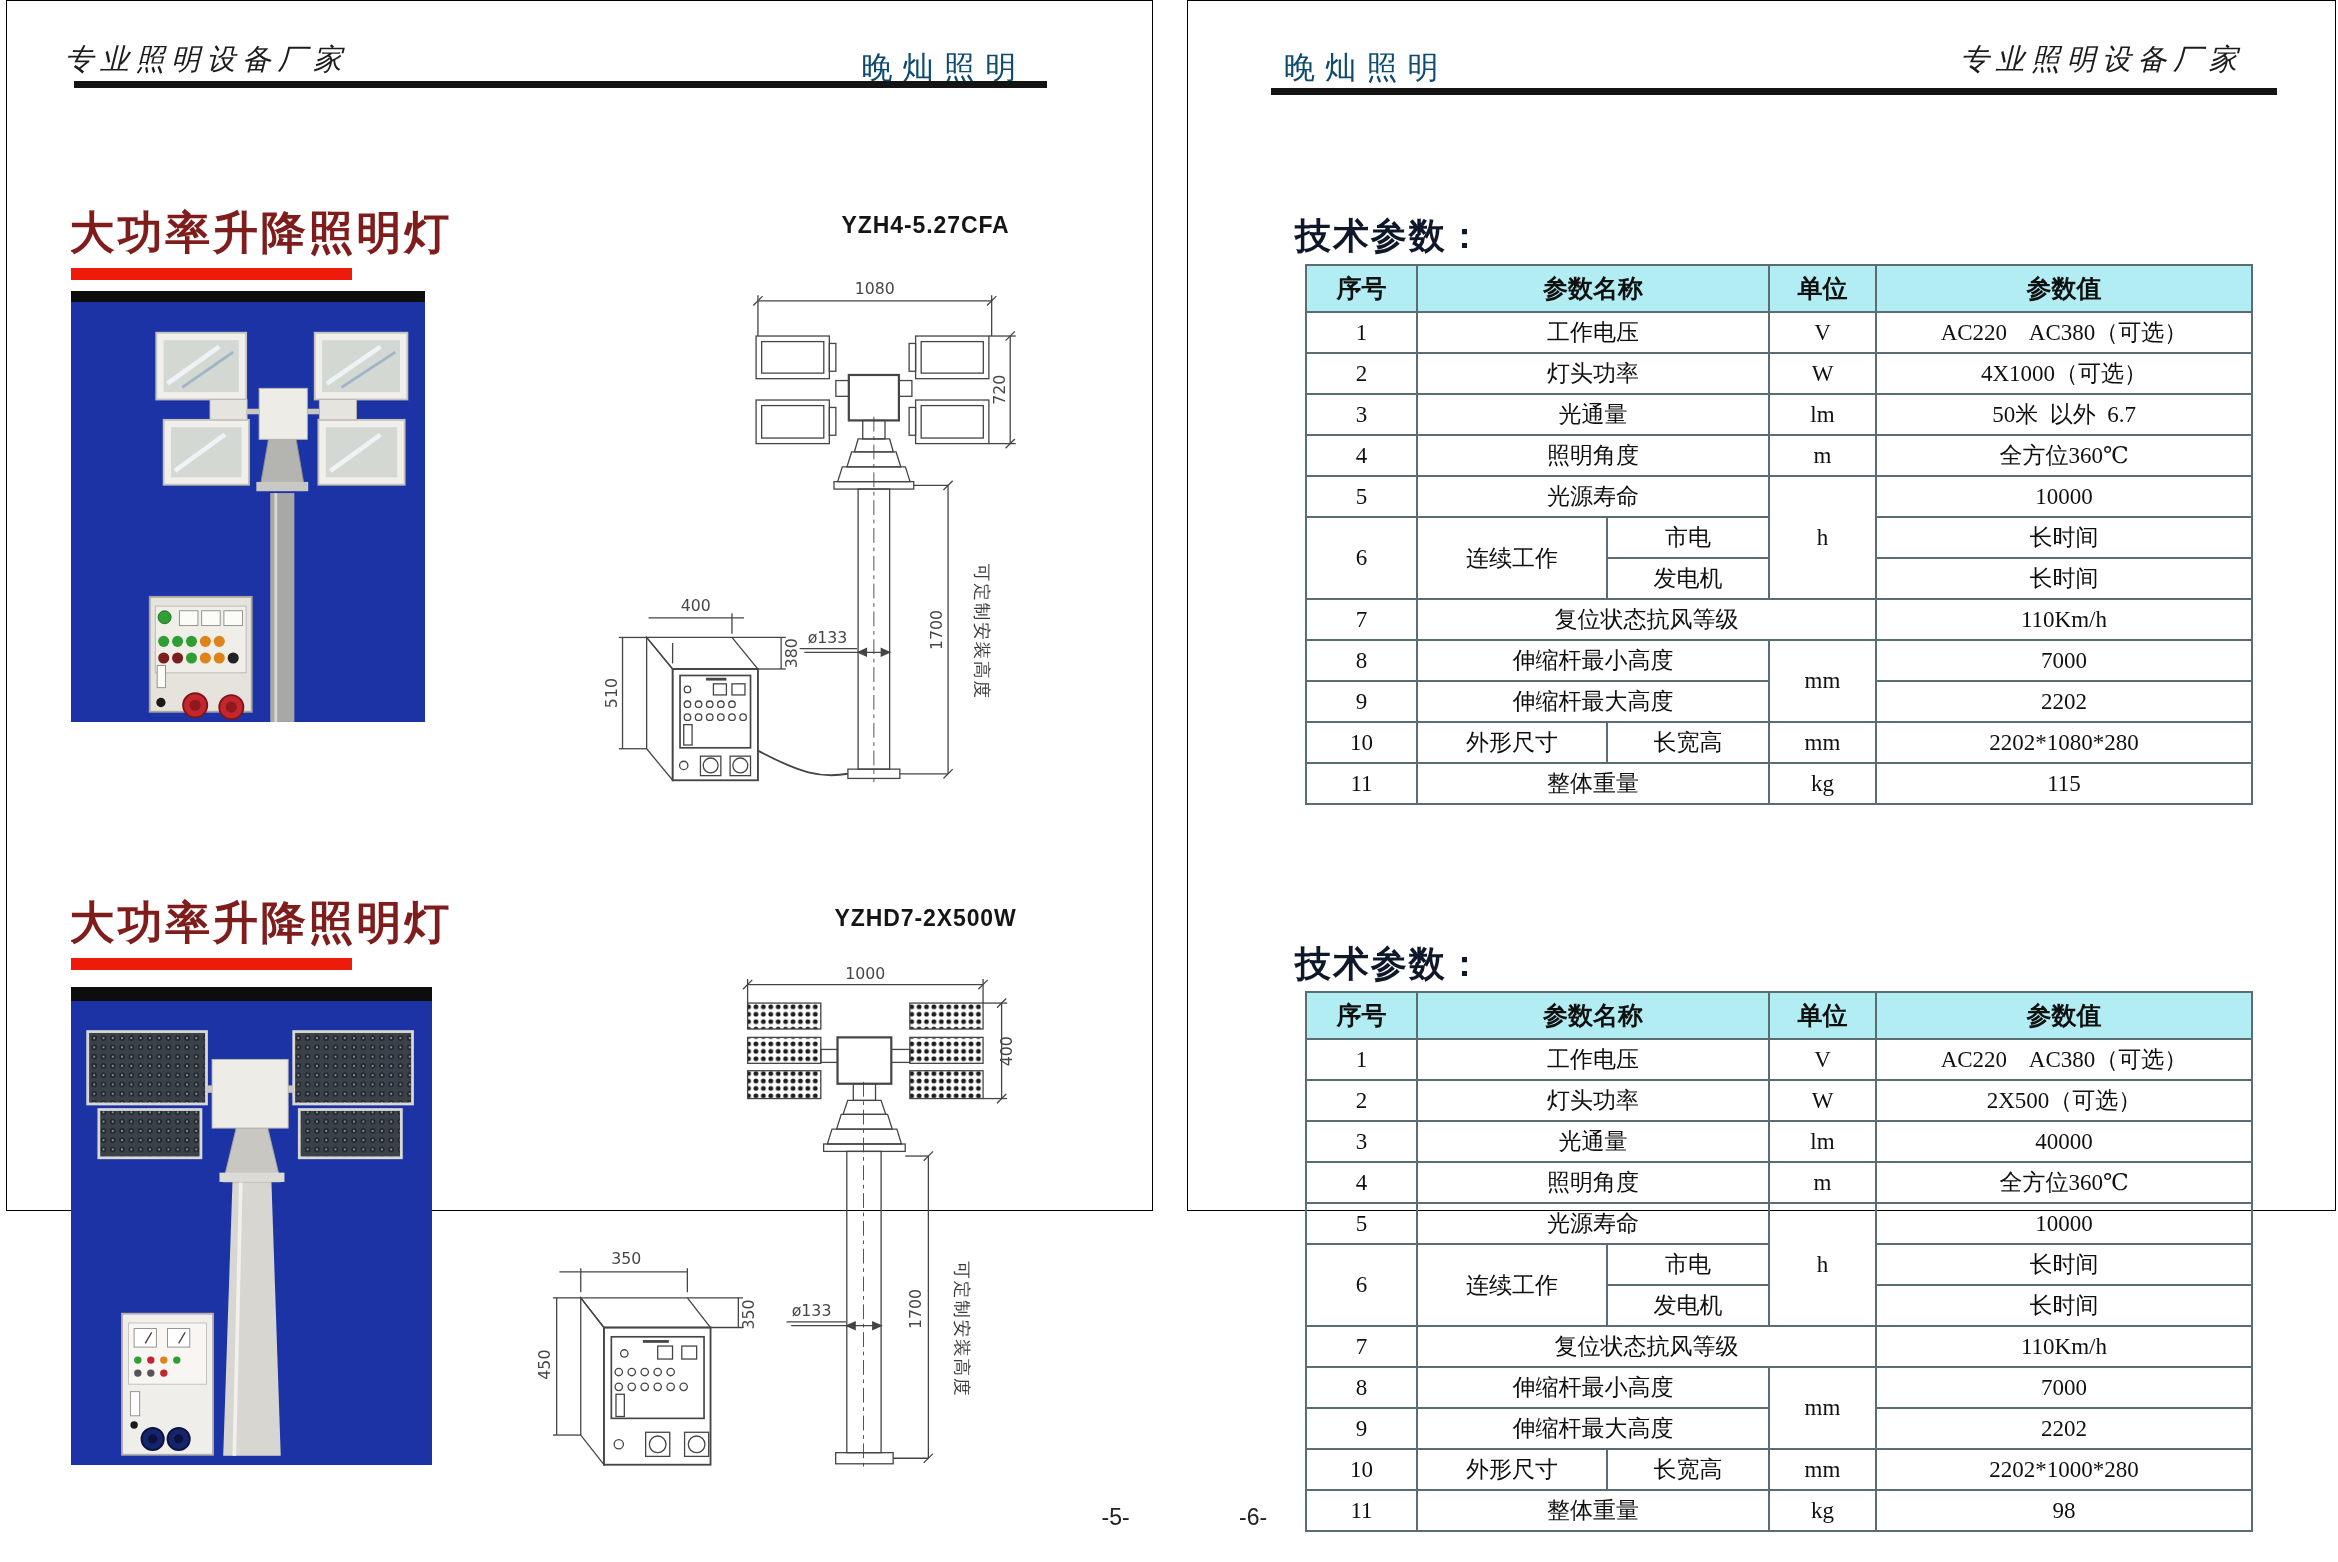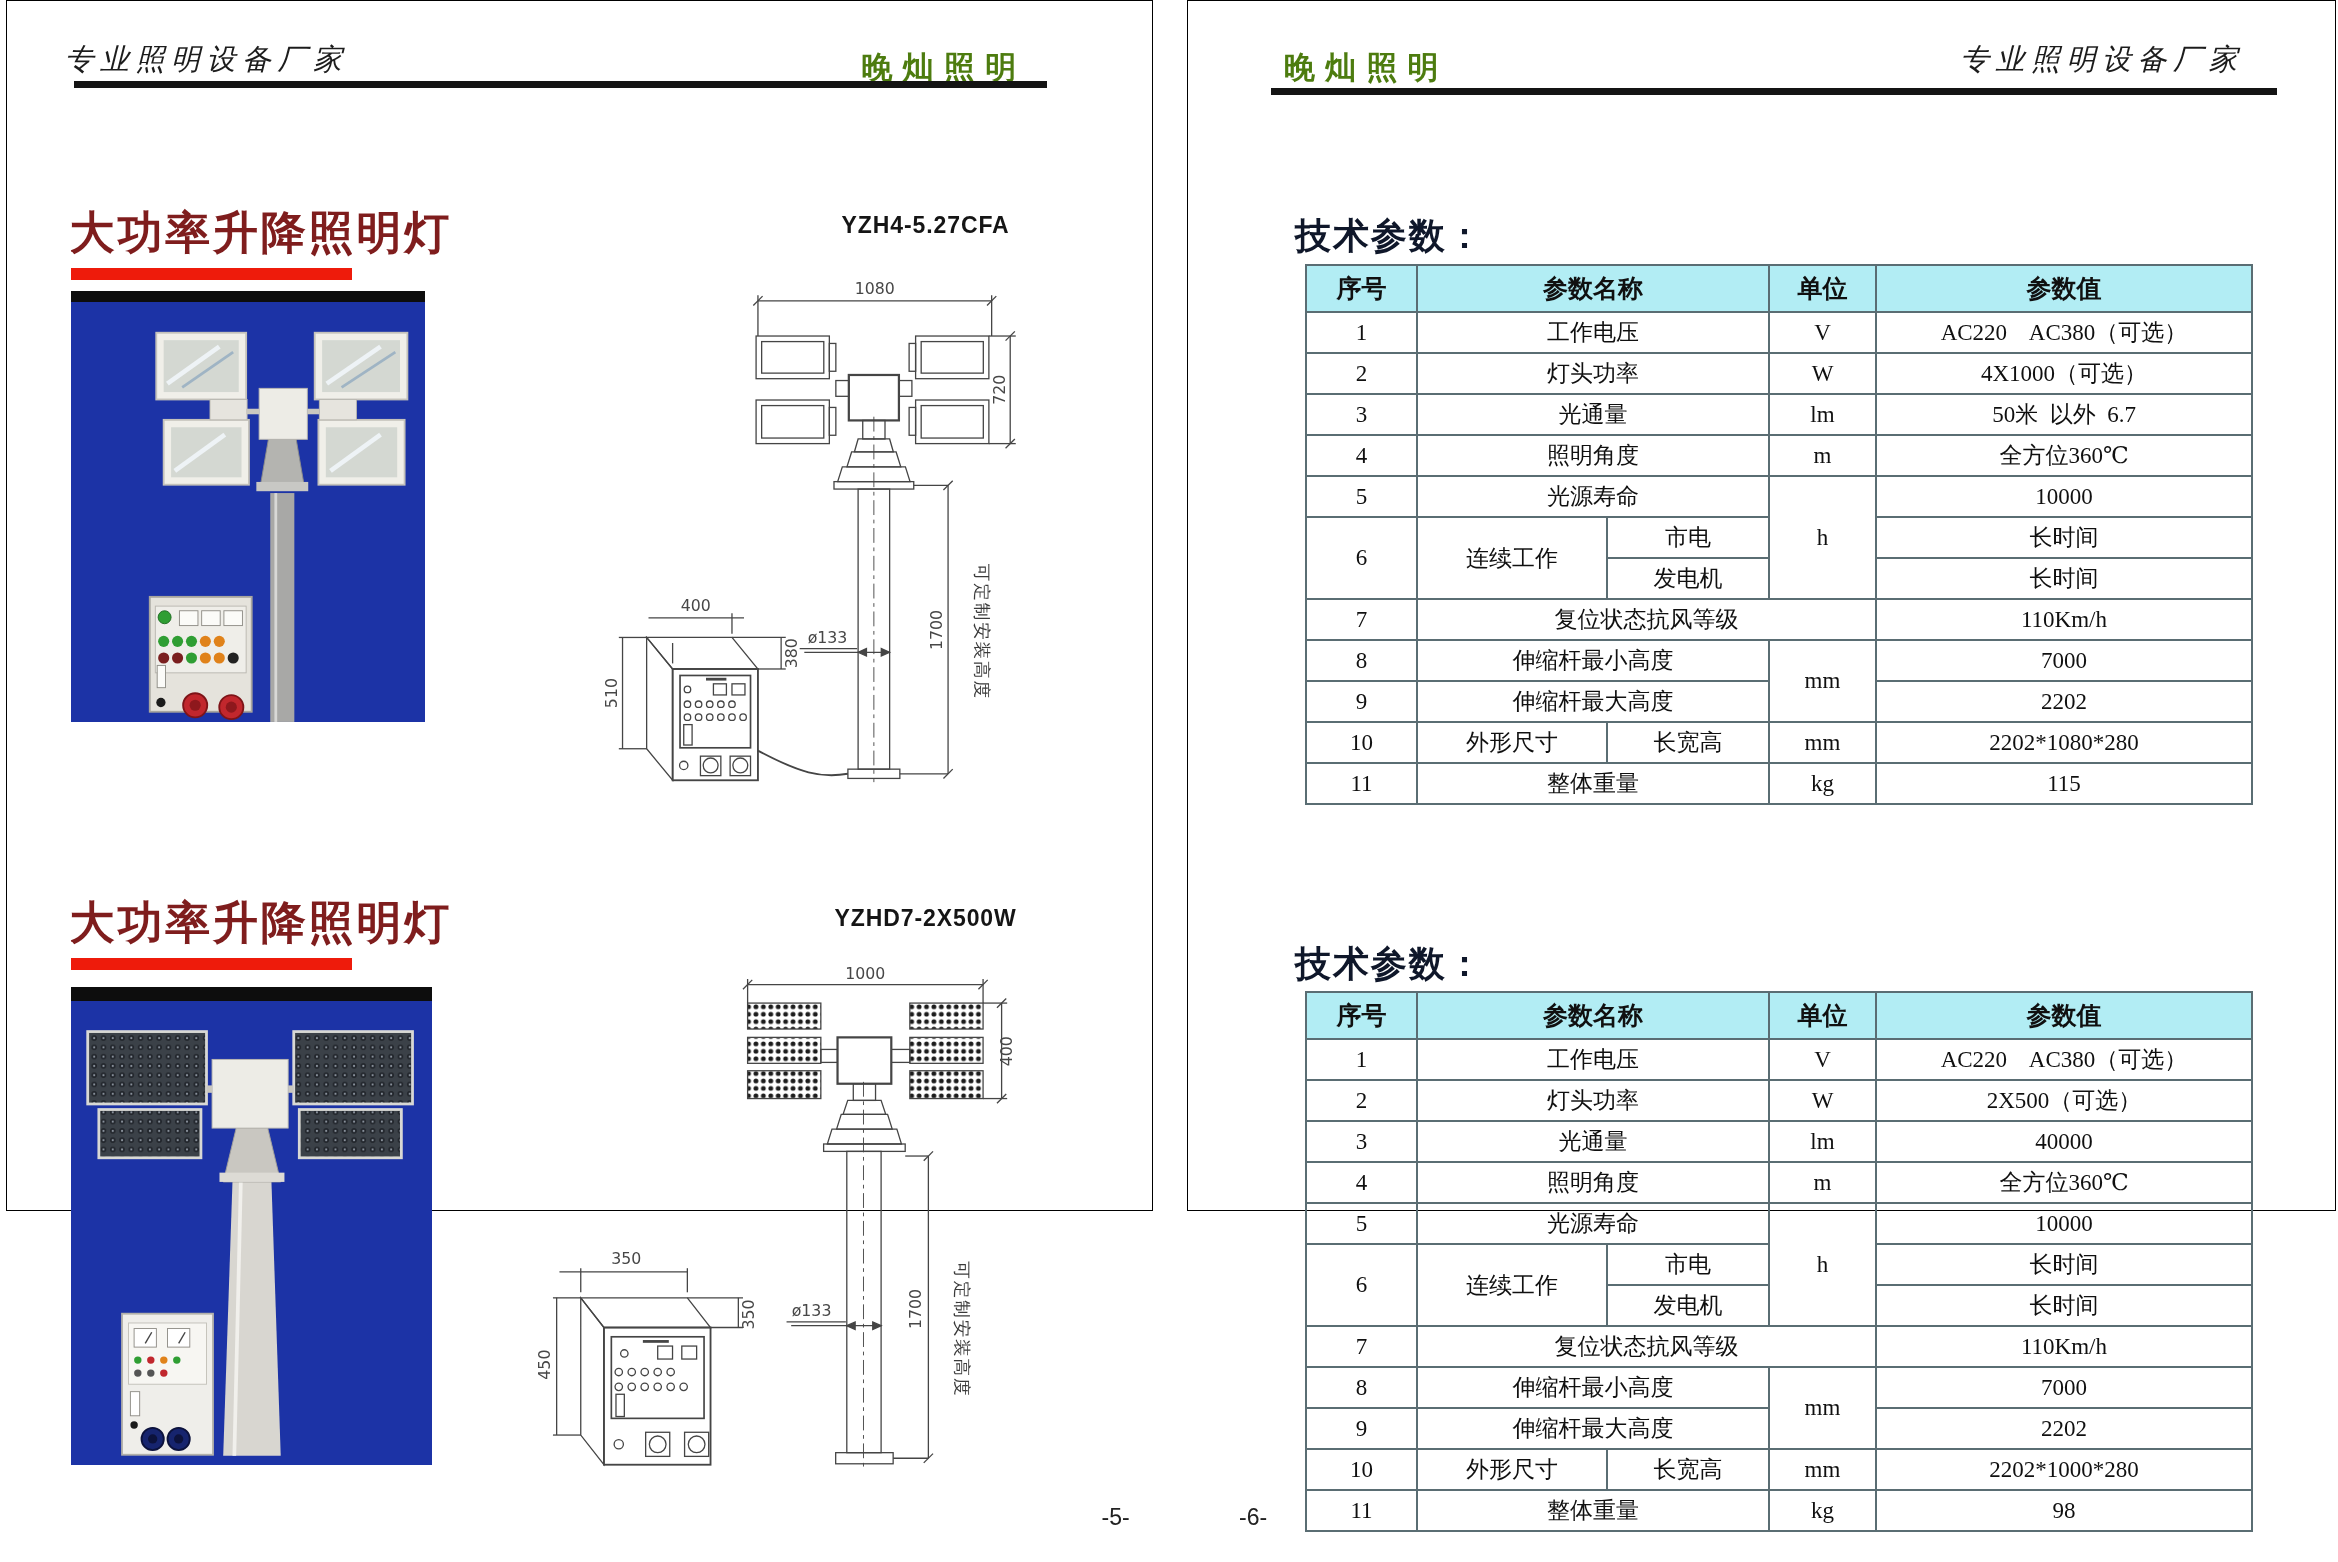--- a/index.html
+++ b/index.html
@@ -3,21 +3,21 @@
 <meta charset="utf-8">
 <style>
   html,body{margin:0;padding:0;background:#ffffff;}
   body{width:2338px;height:1562px;position:relative;overflow:hidden;
        font-family:"Liberation Sans","DejaVu Sans",sans-serif;color:#111;}
   .abs{position:absolute;}
   .page{position:absolute;top:0;height:1211px;border:1.9px solid #000;background:#fff;box-sizing:border-box;}
   .rule{position:absolute;height:6.5px;background:#141414;}
   .script-hdr{font-family:"Liberation Serif","DejaVu Serif",serif;font-style:italic;
               font-size:29px;letter-spacing:6.5px;color:#1c1c1c;}
-  .brand-hdr{font-weight:bold;font-size:31px;letter-spacing:10.2px;color:#4d7c0f;}
+  .brand-hdr{font-weight:normal;font-size:31px;letter-spacing:10.2px;color:#0c4a6e;}
   .p-title{font-weight:bold;font-size:45px;letter-spacing:2.8px;color:#7f1d1d;}
   .red-bar{position:absolute;width:281px;height:12px;background:#ee1b0b;}
   .model{font-weight:bold;font-size:23px;color:#151515;letter-spacing:0.9px;}
   .sec-label{font-weight:bold;font-size:36px;color:#0f172a;letter-spacing:1.9px;}
   .footer-num{font-size:23px;color:#222;}
   .photo{position:absolute;background:#1c33a6;}
   .photo .bar{position:absolute;left:0;top:0;width:100%;background:#0d0d0d;}
   .ptable{border-collapse:collapse;table-layout:fixed;
           font-family:"Liberation Serif","DejaVu Serif",serif;margin-left:8px;}
   .ptable th,.ptable td{border:2.8px solid #5a6d73;text-align:center;vertical-align:middle;

